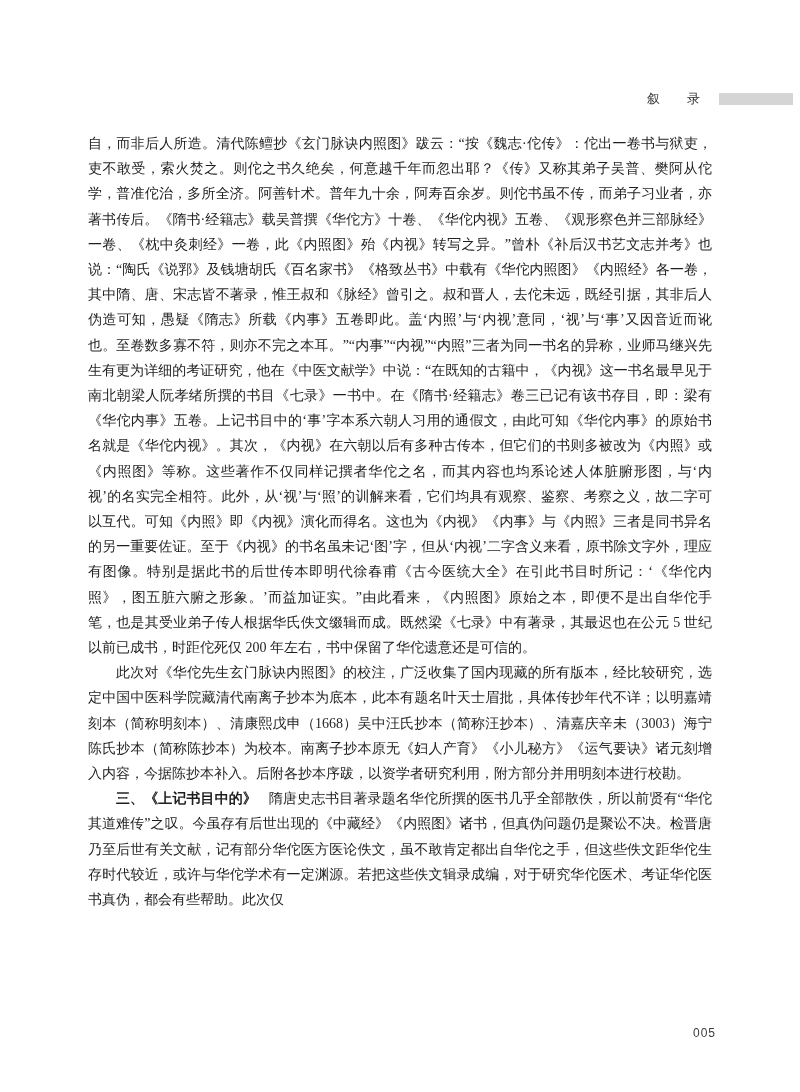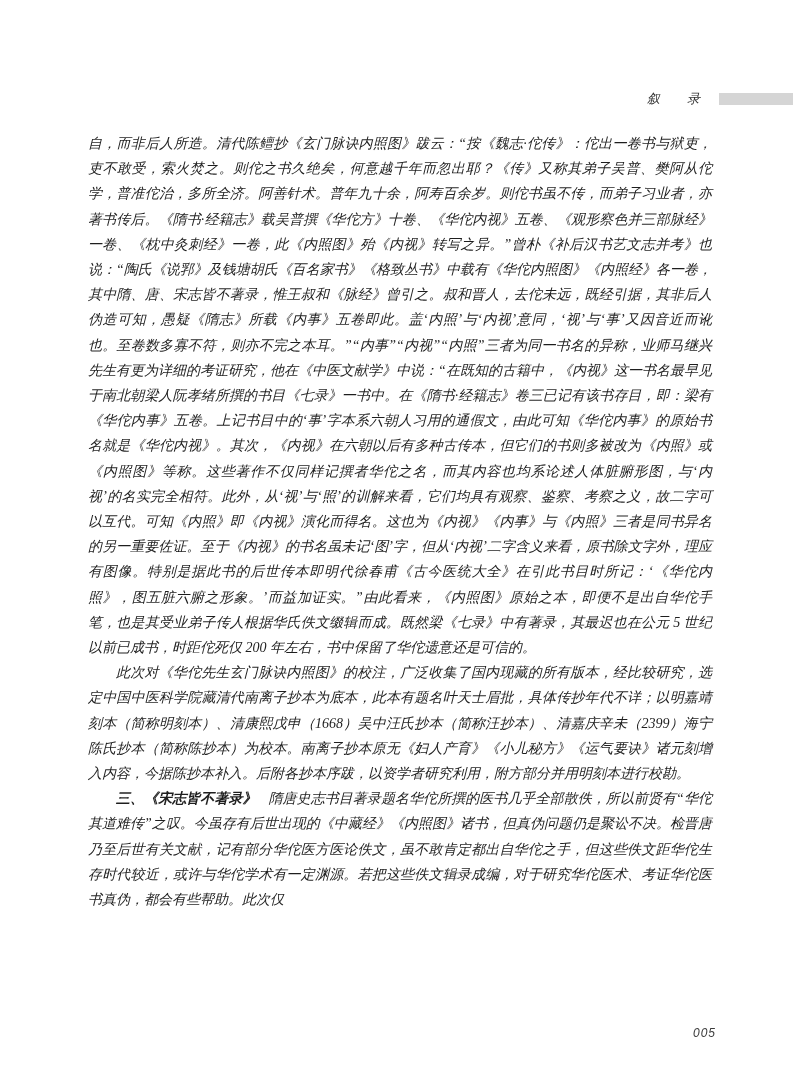--- a/index.html
+++ b/index.html
@@ -3,21 +3,20 @@
 <meta charset="utf-8">
 <style>
   html,body { margin:0; padding:0; background:#ffffff; }
   .page {
     position:relative;
     width:800px; height:1092px;
     background:#ffffff;
     font-family:"Liberation Serif","DejaVu Serif",serif;
     color:#1e1e1e;
     overflow:hidden;
-    font-style:italic;
   }
   .header {
     position:absolute;
     top:90px; left:88px; width:705px;
     display:flex; justify-content:flex-end; align-items:center;
     gap:12px;
   }
   .header-title {
     font-size:13px;
     letter-spacing:7px;
@@ -61,19 +60,19 @@
 
 <div class="page">
 
   <div class="header">
     <span class="header-title">叙　录</span>
     <span class="header-bar"></span>
   </div>
 
   <div class="text-block">
     <p class="para">自，而非后人所造。清代陈鳣抄《玄门脉诀内照图》跋云：“按《魏志·佗传》：佗出一卷书与狱吏，吏不敢受，索火焚之。则佗之书久绝矣，何意越千年而忽出耶？《传》又称其弟子吴普、樊阿从佗学，普准佗治，多所全济。阿善针术。普年九十余，阿寿百余岁。则佗书虽不传，而弟子习业者，亦著书传后。《隋书·经籍志》载吴普撰《华佗方》十卷、《华佗内视》五卷、《观形察色并三部脉经》一卷、《枕中灸刺经》一卷，此《内照图》殆《内视》转写之异。”曾朴《补后汉书艺文志并考》也说：“陶氏《说郛》及钱塘胡氏《百名家书》《格致丛书》中载有《华佗内照图》《内照经》各一卷，其中隋、唐、宋志皆不著录，惟王叔和《脉经》曾引之。叔和晋人，去佗未远，既经引据，其非后人伪造可知，愚疑《隋志》所载《内事》五卷即此。盖‘内照’与‘内视’意同，‘视’与‘事’又因音近而讹也。至卷数多寡不符，则亦不完之本耳。”“内事”“内视”“内照”三者为同一书名的异称，业师马继兴先生有更为详细的考证研究，他在《中医文献学》中说：“在既知的古籍中，《内视》这一书名最早见于南北朝梁人阮孝绪所撰的书目《七录》一书中。在《隋书·经籍志》卷三已记有该书存目，即：梁有《华佗内事》五卷。上记书目中的‘事’字本系六朝人习用的通假文，由此可知《华佗内事》的原始书名就是《华佗内视》。其次，《内视》在六朝以后有多种古传本，但它们的书则多被改为《内照》或《内照图》等称。这些著作不仅同样记撰者华佗之名，而其内容也均系论述人体脏腑形图，与‘内视’的名实完全相符。此外，从‘视’与‘照’的训解来看，它们均具有观察、鉴察、考察之义，故二字可以互代。可知《内照》即《内视》演化而得名。这也为《内视》《内事》与《内照》三者是同书异名的另一重要佐证。至于《内视》的书名虽未记‘图’字，但从‘内视’二字含义来看，原书除文字外，理应有图像。特别是据此书的后世传本即明代徐春甫《古今医统大全》在引此书目时所记：‘《华佗内照》，图五脏六腑之形象。’而益加证实。”由此看来，《内照图》原始之本，即便不是出自华佗手笔，也是其受业弟子传人根据华氏佚文缀辑而成。既然梁《七录》中有著录，其最迟也在公元 5 世纪以前已成书，时距佗死仅 200 年左右，书中保留了华佗遗意还是可信的。</p>
-    <p class="para indent">此次对《华佗先生玄门脉诀内照图》的校注，广泛收集了国内现藏的所有版本，经比较研究，选定中国中医科学院藏清代南离子抄本为底本，此本有题名叶天士眉批，具体传抄年代不详；以明嘉靖刻本（简称明刻本）、清康熙戊申（1668）吴中汪氏抄本（简称汪抄本）、清嘉庆辛未（2399）海宁陈氏抄本（简称陈抄本）为校本。南离子抄本原无《妇人产育》《小儿秘方》《运气要诀》诸元刻增入内容，今据陈抄本补入。后附各抄本序跋，以资学者研究利用，附方部分并用明刻本进行校勘。</p>
-    <p class="para indent"><span class="section-heading">三、《宋志皆不著录》</span><span>隋唐史志书目著录题名华佗所撰的医书几乎全部散佚，所以前贤有“华佗其道难传”之叹。今虽存有后世出现的《中藏经》《内照图》诸书，但真伪问题仍是聚讼不决。检晋唐乃至后世有关文献，记有部分华佗医方医论佚文，虽不敢肯定都出自华佗之手，但这些佚文距华佗生存时代较近，或许与华佗学术有一定渊源。若把这些佚文辑录成编，对于研究华佗医术、考证华佗医书真伪，都会有些帮助。此次仅</span></p>
+    <p class="para indent">此次对《华佗先生玄门脉诀内照图》的校注，广泛收集了国内现藏的所有版本，经比较研究，选定中国中医科学院藏清代南离子抄本为底本，此本有题名叶天士眉批，具体传抄年代不详；以明嘉靖刻本（简称明刻本）、清康熙戊申（1668）吴中汪氏抄本（简称汪抄本）、清嘉庆辛未（3003）海宁陈氏抄本（简称陈抄本）为校本。南离子抄本原无《妇人产育》《小儿秘方》《运气要诀》诸元刻增入内容，今据陈抄本补入。后附各抄本序跋，以资学者研究利用，附方部分并用明刻本进行校勘。</p>
+    <p class="para indent"><span class="section-heading">三、《上记书目中的》</span><span>隋唐史志书目著录题名华佗所撰的医书几乎全部散佚，所以前贤有“华佗其道难传”之叹。今虽存有后世出现的《中藏经》《内照图》诸书，但真伪问题仍是聚讼不决。检晋唐乃至后世有关文献，记有部分华佗医方医论佚文，虽不敢肯定都出自华佗之手，但这些佚文距华佗生存时代较近，或许与华佗学术有一定渊源。若把这些佚文辑录成编，对于研究华佗医术、考证华佗医书真伪，都会有些帮助。此次仅</span></p>
   </div>
 
   <div class="page-number">005</div>
 
 </div>
 
 </body></html>

